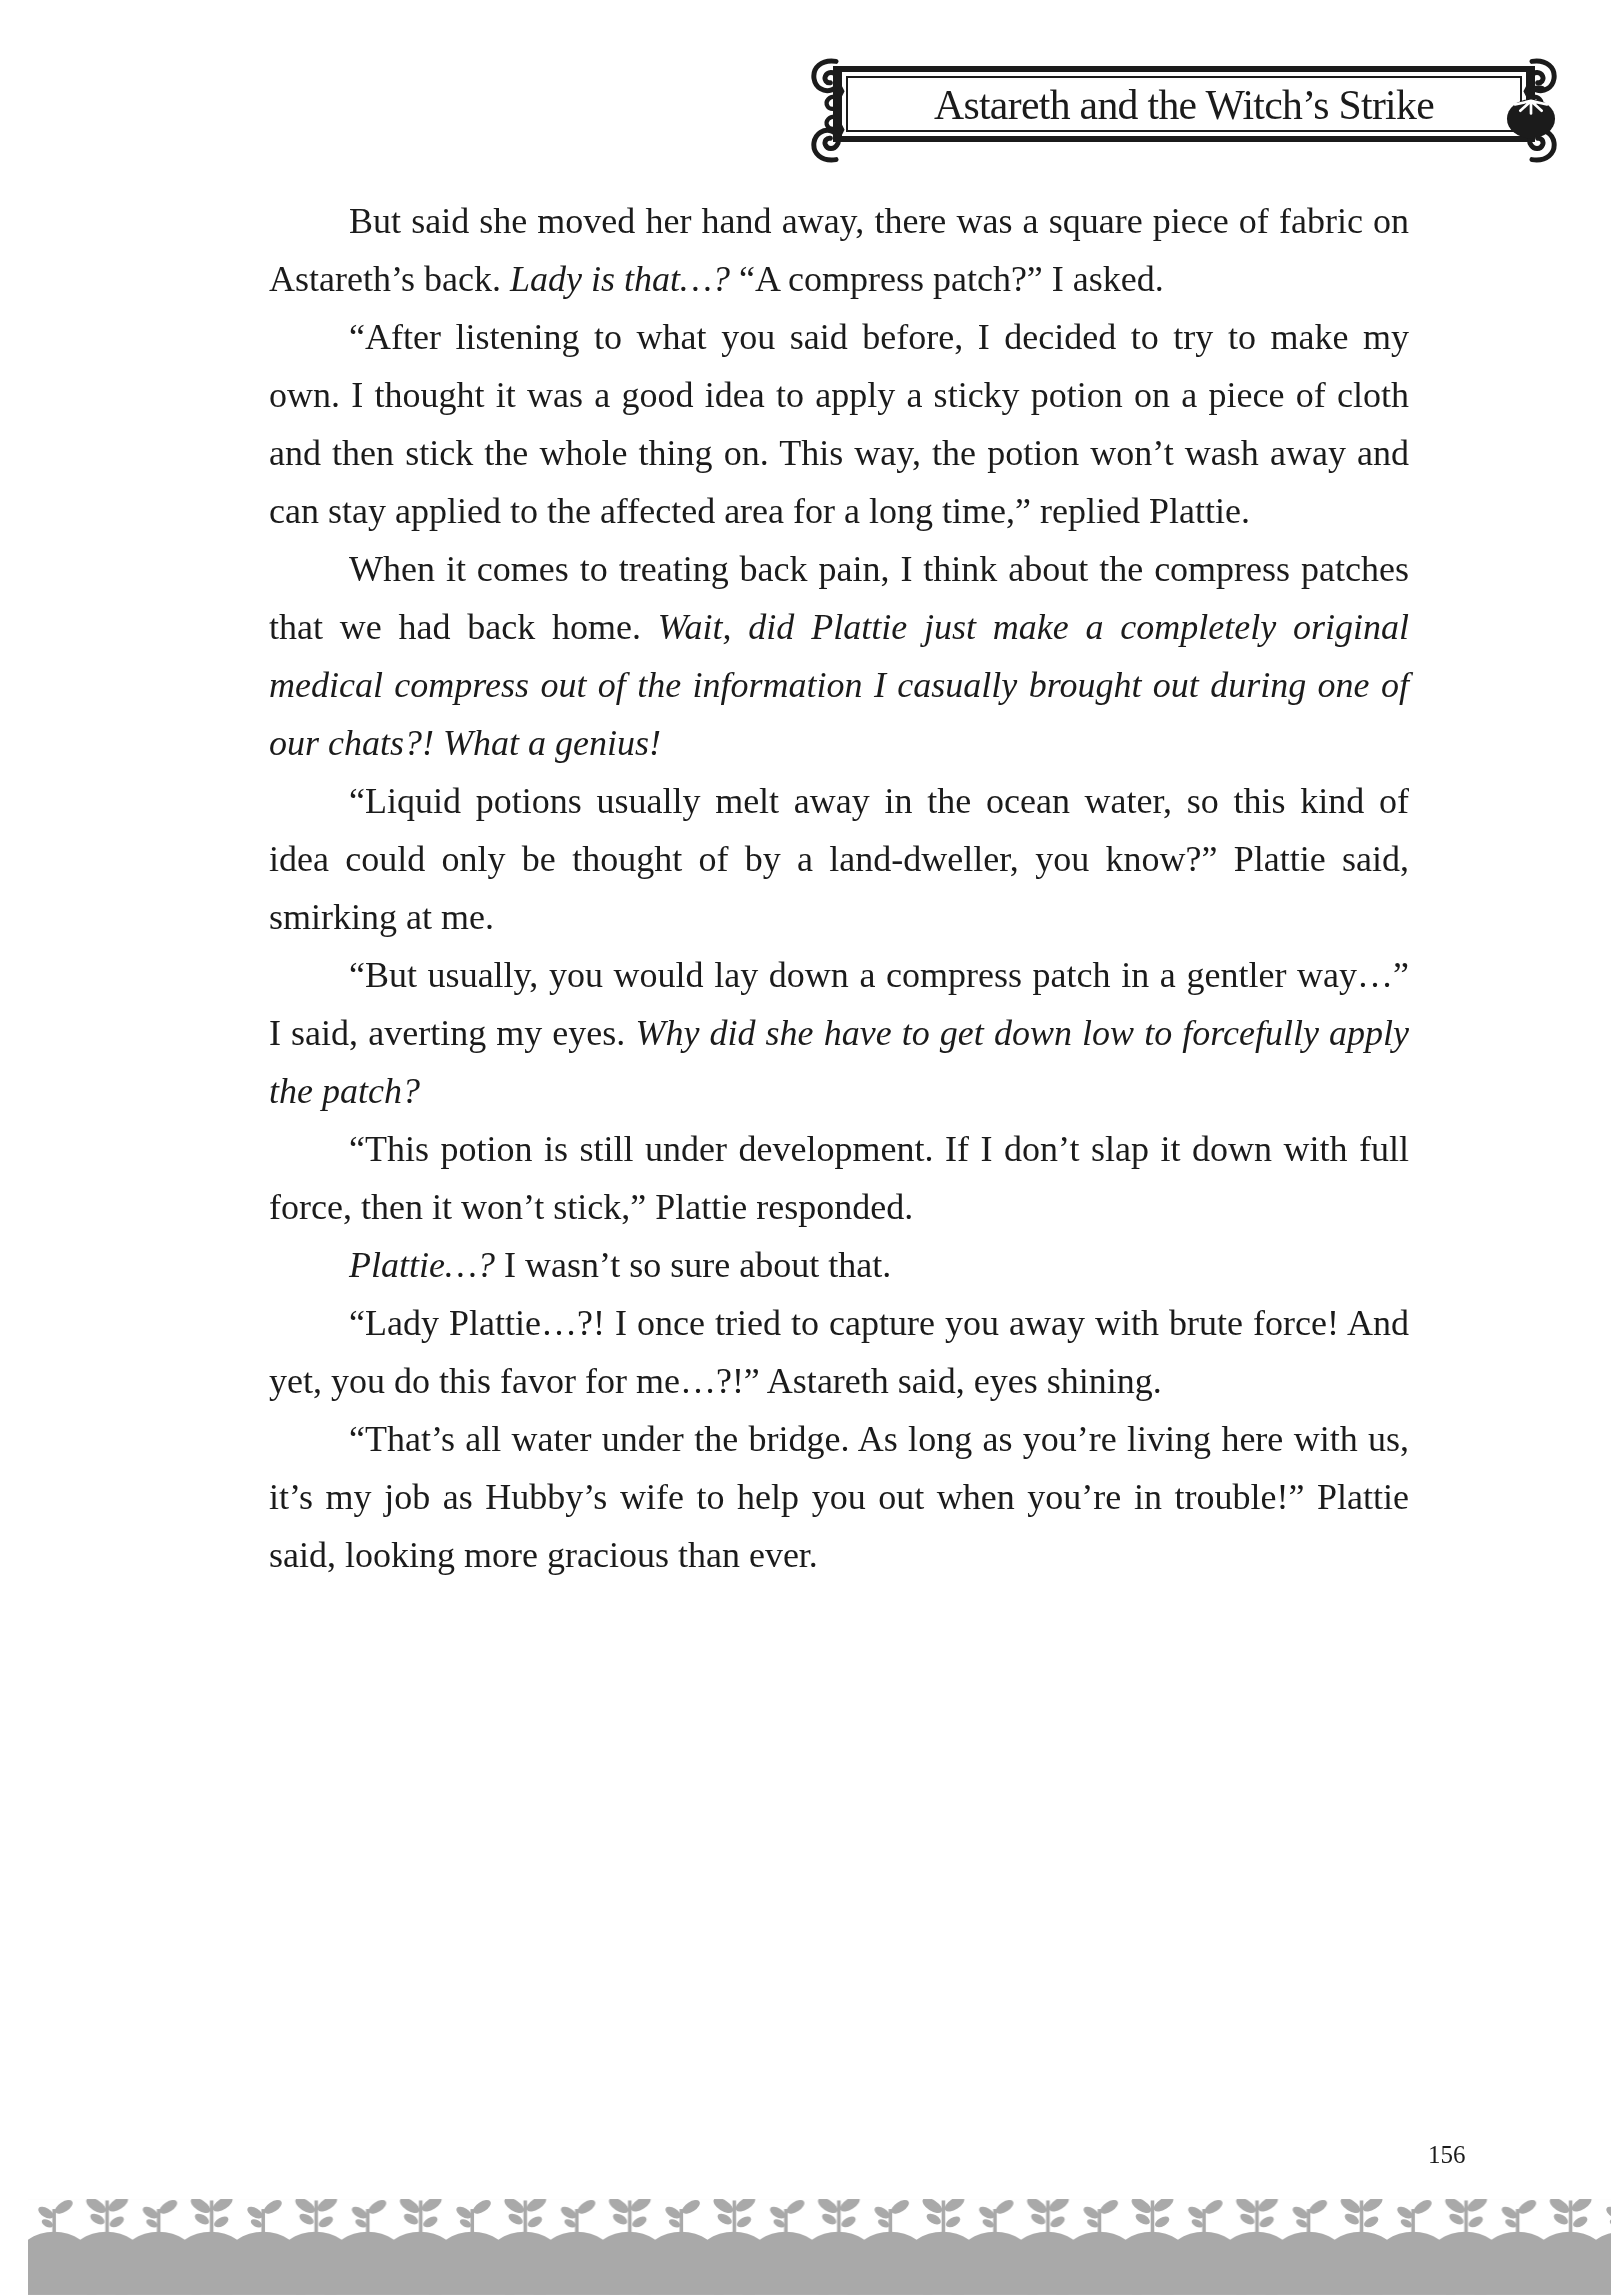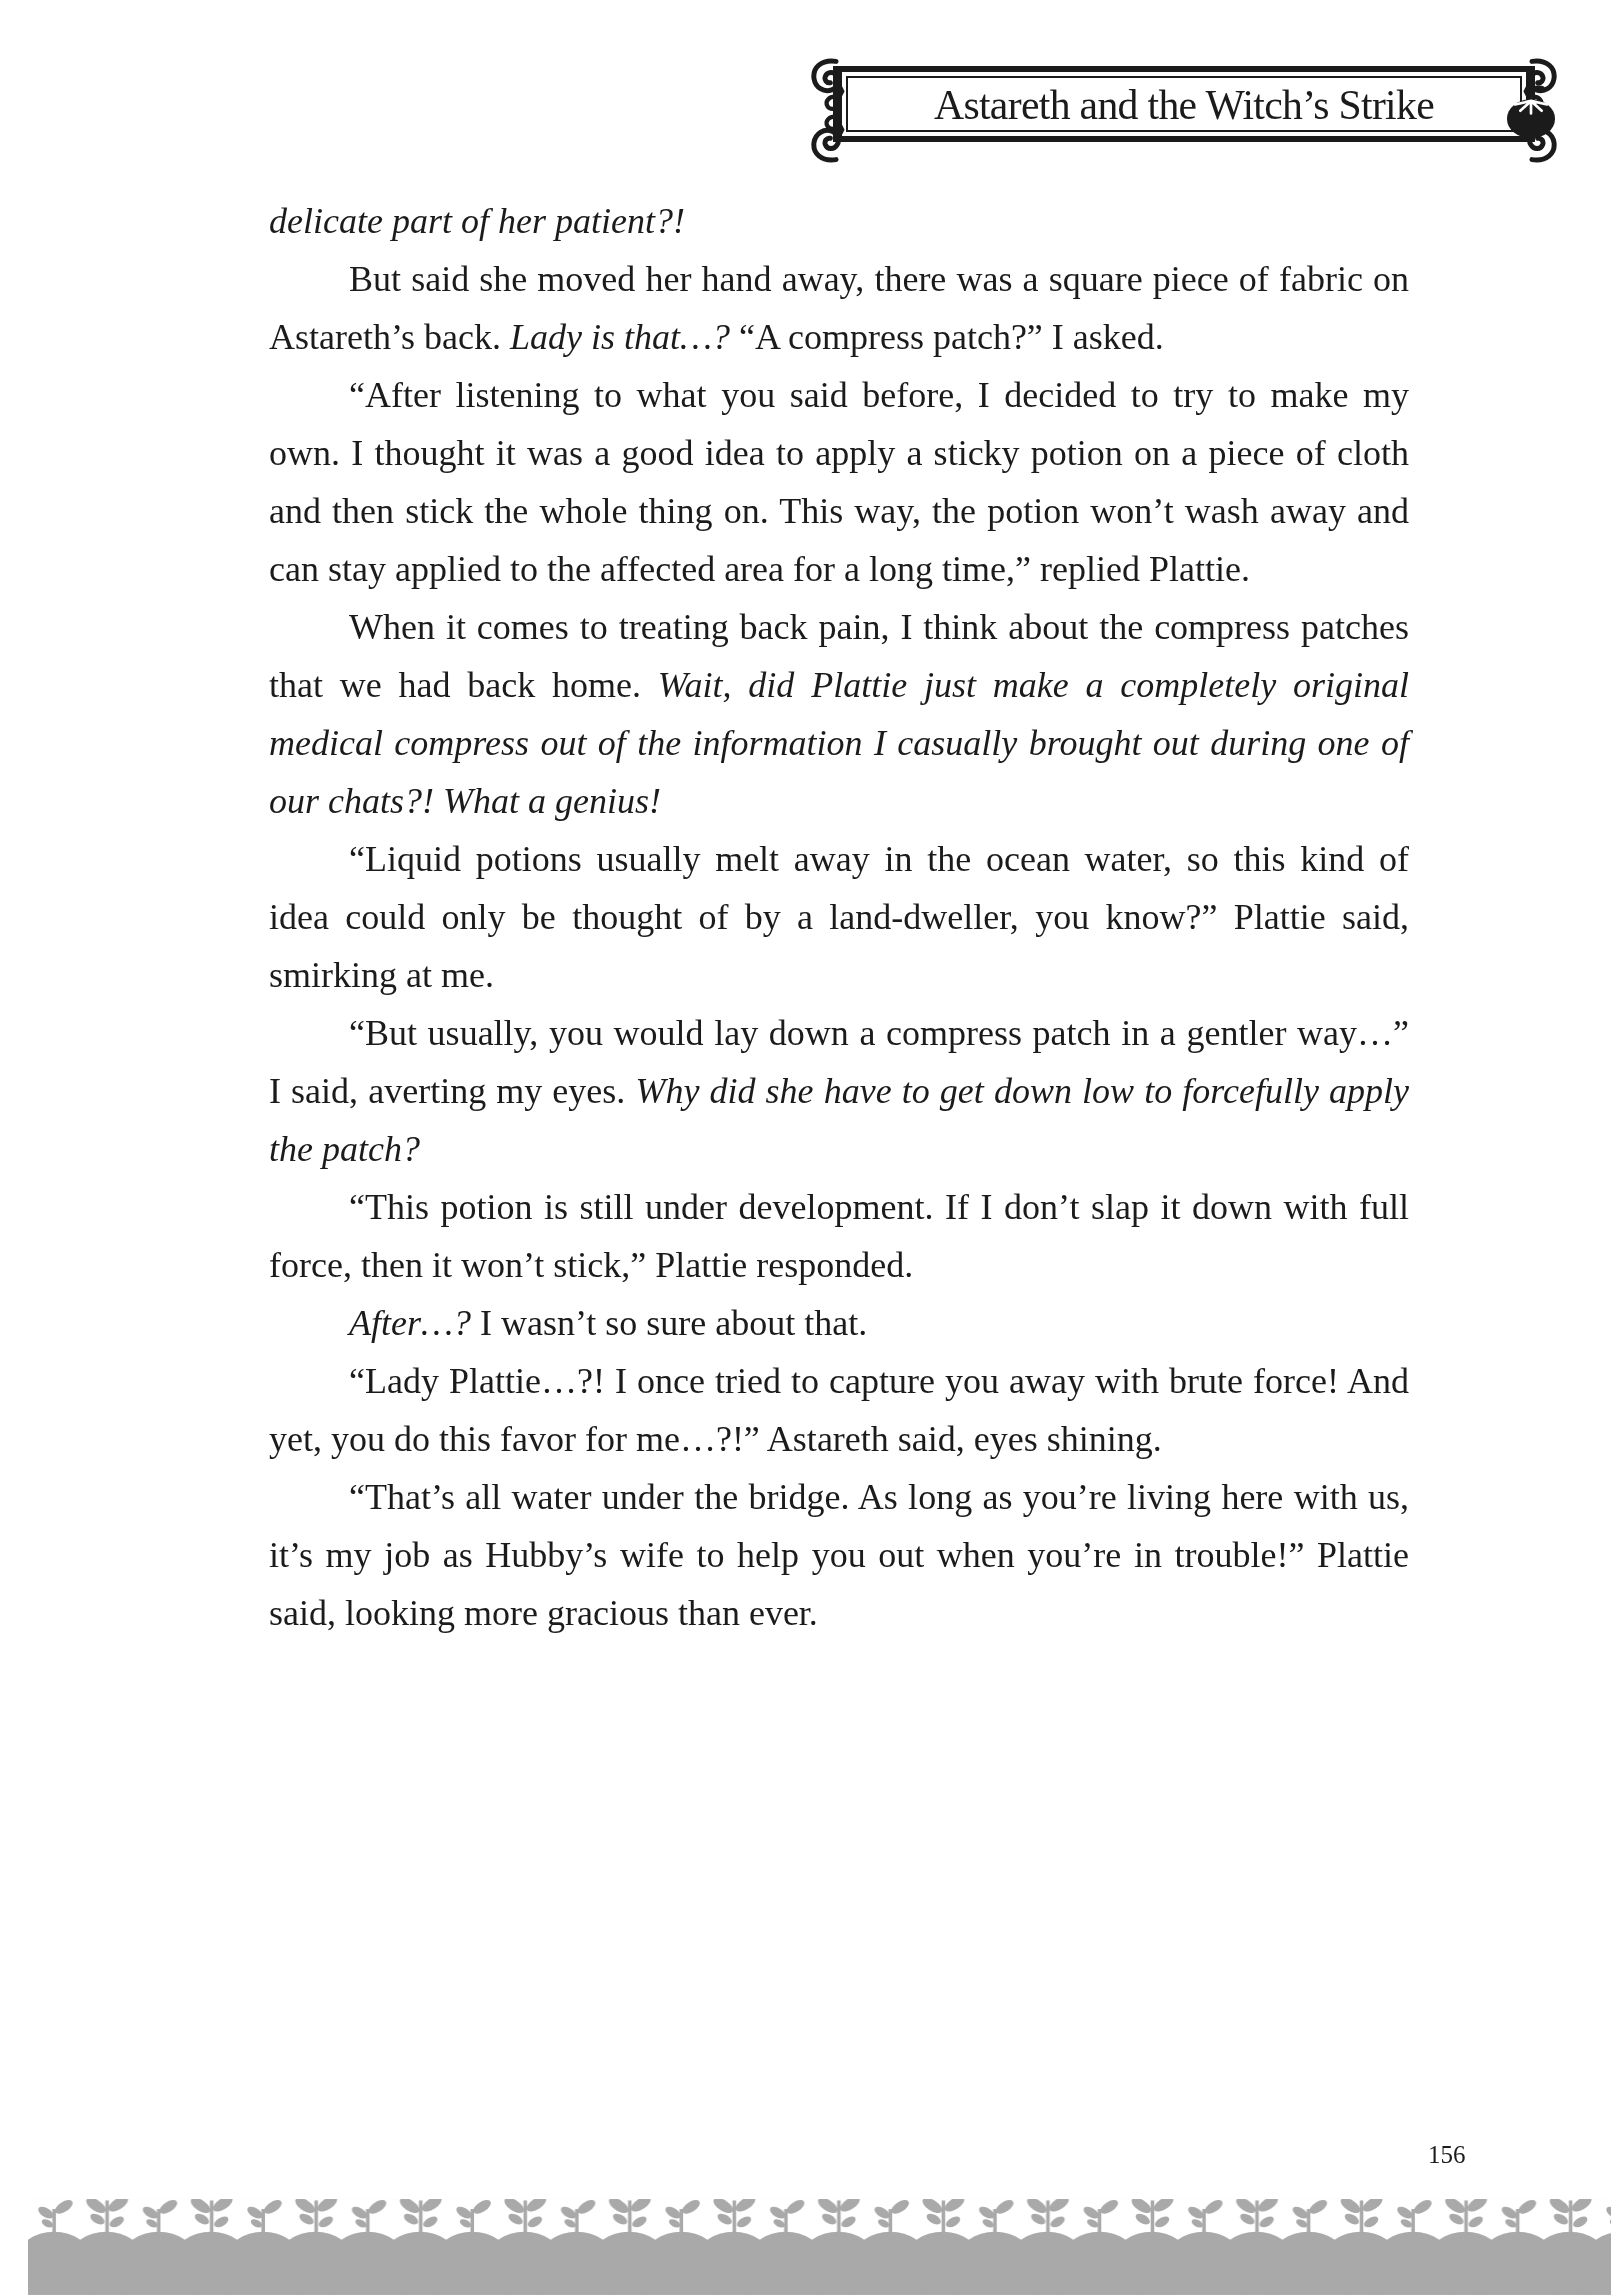--- a/index.html
+++ b/index.html
@@ -150,28 +150,27 @@
 
       <svg class="tomato" viewBox="0 0 60 64">
         <path d="M31 15 C29 7 35 2 43 5" fill="none" stroke="#1b1b1b" stroke-width="5" stroke-linecap="round"></path>
         <ellipse cx="30" cy="39" rx="27" ry="22" fill="#1b1b1b"></ellipse>
         <path d="M30 19 L18 30 M30 19 L42 30 M30 19 L30 33 M30 19 L12 23 M30 19 L48 23" stroke="#ffffff" stroke-width="3" fill="none" stroke-linecap="round"></path>
       </svg>
     </div>
   </header>
 
   <main class="body-text">
-      <p class="no-indent"><span class="it">delicate part of her patient?!</span></p>
       <p><span>But said she moved her hand away, there was a square piece of fabric on Astareth’s back. </span><span class="it">Lady is that…? </span><span>“A compress patch?” I asked.</span></p>
       <p><span>“After listening to what you said before, I decided to try to make my own. I thought it was a good idea to apply a sticky potion on a piece of cloth and then stick the whole thing on. This way, the potion won’t wash away and can stay applied to the affected area for a long time,” replied Plattie.</span></p>
       <p><span>When it comes to treating back pain, I think about the compress patches that we had back home. </span><span class="it">Wait, did Plattie just make a completely original medical compress out of the information I casually brought out during one of our chats?! What a genius!</span></p>
       <p><span>“Liquid potions usually melt away in the ocean water, so this kind of idea could only be thought of by a land-dweller, you know?” Plattie said, smirking at me.</span></p>
       <p><span>“But usually, you would lay down a compress patch in a gentler way…” I said, averting my eyes. </span><span class="it">Why did she have to get down low to forcefully apply the patch?</span></p>
       <p><span>“This potion is still under development. If I don’t slap it down with full force, then it won’t stick,” Plattie responded.</span></p>
-      <p><span class="it">After…? </span><span>I wasn’t so sure about that.</span></p>
+      <p><span class="it">Plattie…? </span><span>I wasn’t so sure about that.</span></p>
       <p><span>“Lady Plattie…?! I once tried to capture you away with brute force! And yet, you do this favor for me…?!” Astareth said, eyes shining.</span></p>
       <p><span>“That’s all water under the bridge. As long as you’re living here with us, it’s my job as Hubby’s wife to help you out when you’re in trouble!” Plattie said, looking more gracious than ever.</span></p>
     </main>
 
   <div class="page-number">156</div>
 
   <div class="footer-decoration">
     <svg width="1611" height="96" viewBox="0 0 2250 134">
       <rect x="0" y="0" width="2250" height="134" fill="url(#sproutPat)"></rect>
     </svg>

